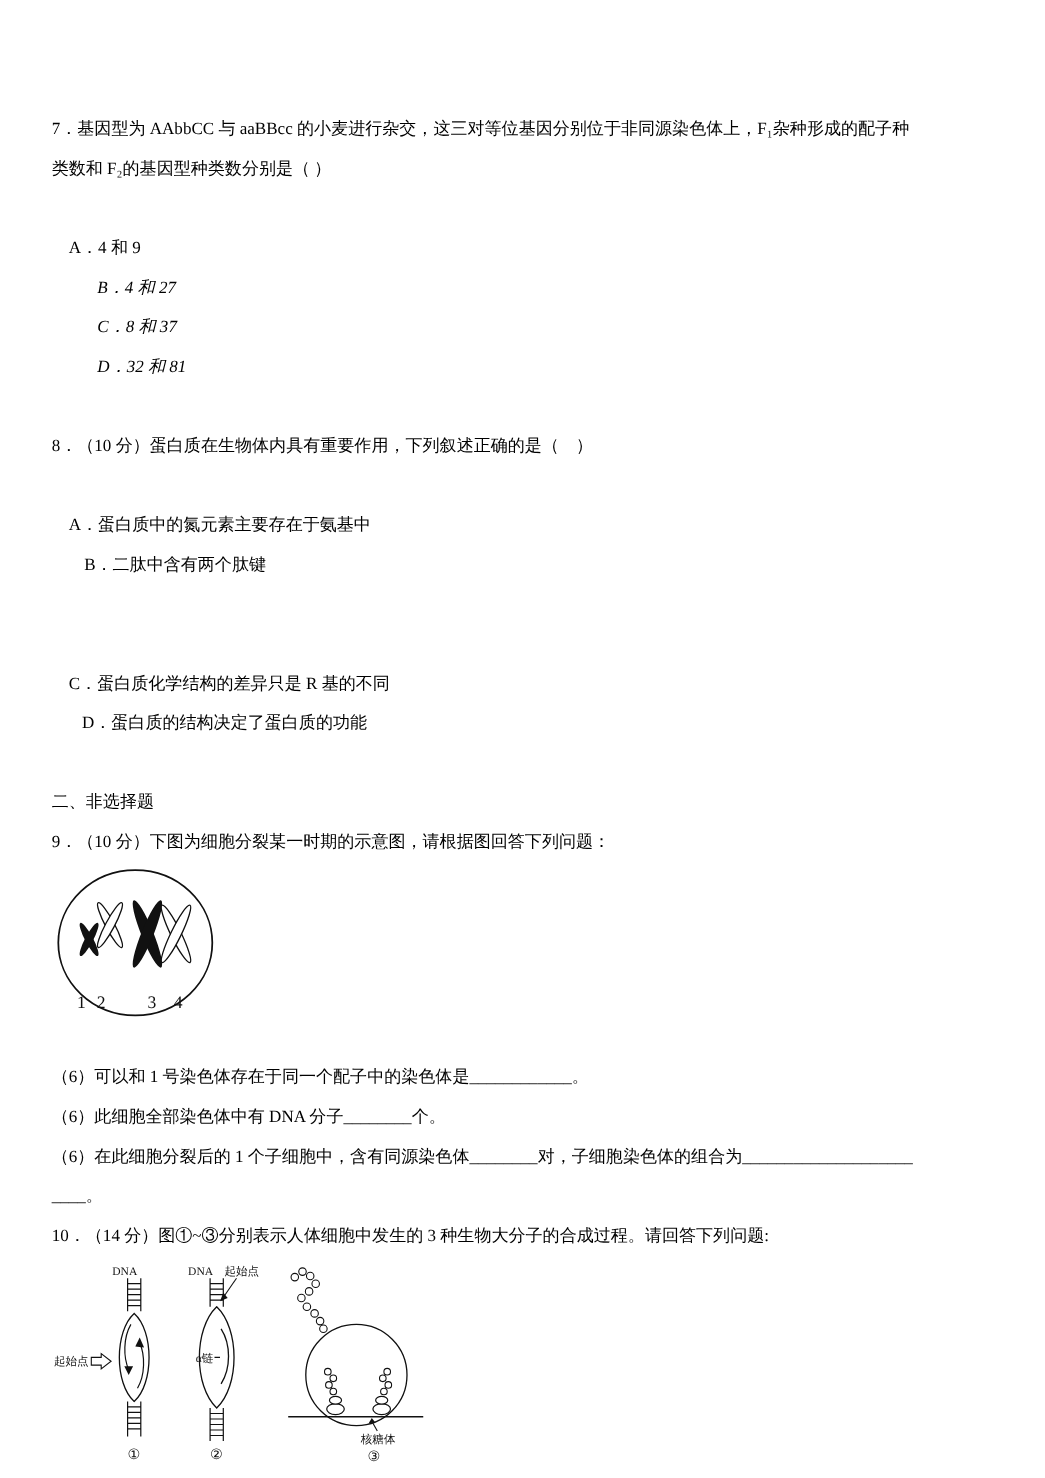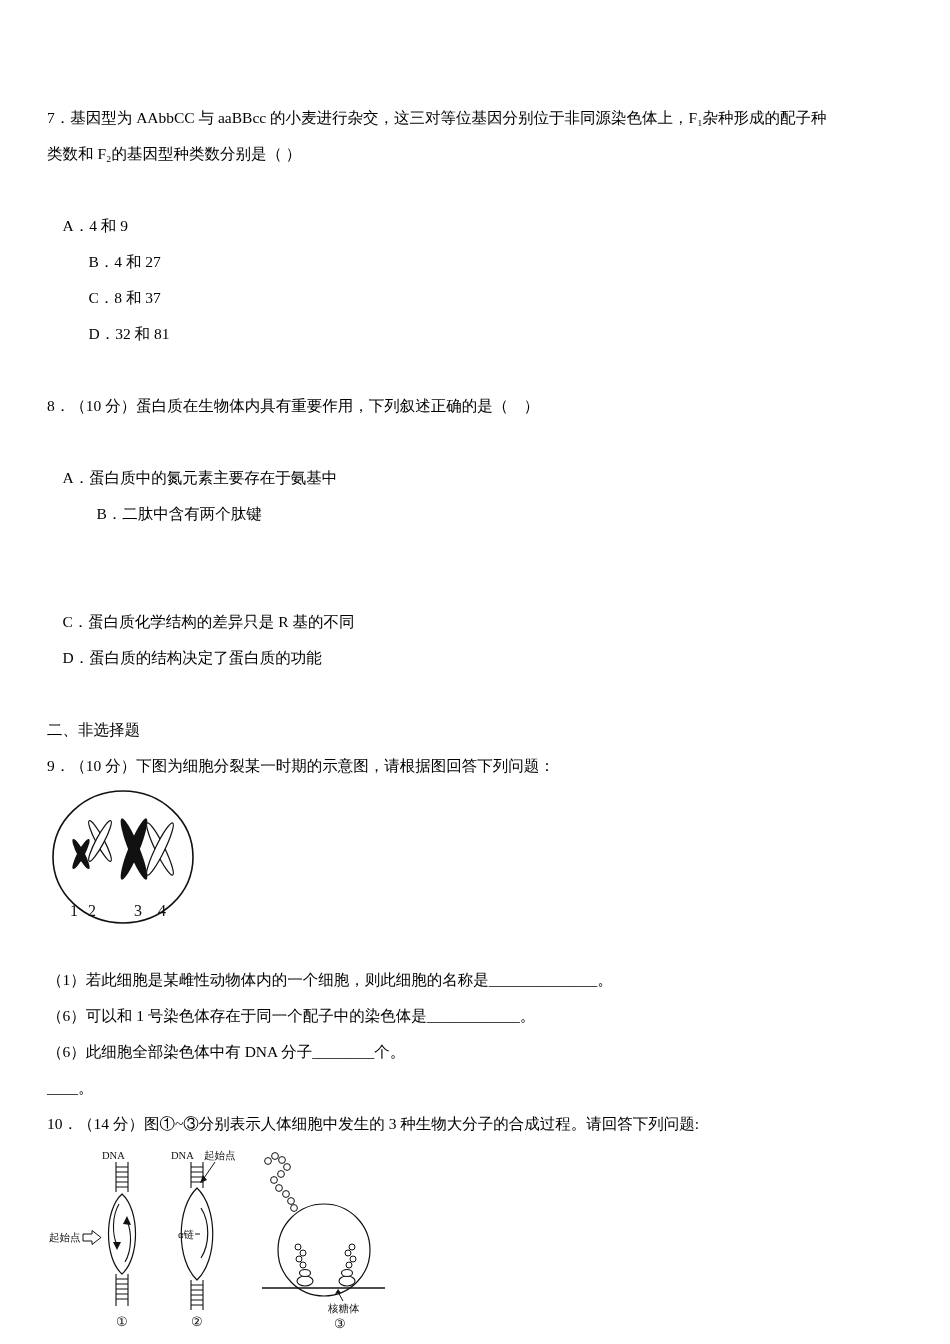--- a/index.html
+++ b/index.html
@@ -6,23 +6,23 @@
   html, body { margin: 0; padding: 0; background: #ffffff; }
   body {
     width: 950px;
     min-height: 1344px;
     color: #000;
     font-family: "Liberation Serif", "DejaVu Serif", serif;
   }
   .page { padding: 100px 45px 30px 47px; font-size: 15.5px; }
   .line { margin: 0; line-height: 36px; white-space: pre-wrap; }
   .opts span { display: inline-block; white-space: pre-wrap; }
-  .q7-opts span + span { margin-left: 26px; }
-  .q8-row1 span + span { margin-left: 34px; text-align: center; }
-  .q8-row2 span + span { }
+  .q7-opts span + span { margin-left: 26px; font-style: italic; }
+  .q8-row1 span + span { margin-left: 14px; text-align: center; }
+  .q8-row2 span + span { margin-left: 12px; }
   .fig1 { display: block; margin: 4px 0 28px 0; }
   .fig2 { display: block; margin: 6px 0 24px 0; }
   svg text { font-family: "Liberation Serif", "DejaVu Serif", serif; fill: #111; }
 </style>
 </head>
 <body>
 
 <div class="page">
 
   <p class="line">7．基因型为 AAbbCC 与 aaBBcc 的小麦进行杂交，这三对等位基因分别位于非同源染色体上，F₁杂种形成的配子种</p>
@@ -69,23 +69,23 @@
     <g>
       <ellipse cx="113" cy="61" rx="29" ry="4.6" fill="#fff" stroke="#111" stroke-width="1.2" transform="rotate(64 113 61)"></ellipse>
       <ellipse cx="113" cy="61" rx="29" ry="4.6" fill="#fff" stroke="#111" stroke-width="1.2" transform="rotate(116 113 61)"></ellipse>
     </g>
     <text x="23" y="128" font-size="16">1</text>
     <text x="41" y="128" font-size="16">2</text>
     <text x="87" y="128" font-size="16">3</text>
     <text x="111" y="128" font-size="16">4</text>
   </svg>
 
-  <p class="line">（1）若此细胞是某雌性动物体内的一个细胞，则此细胞的名称是______________。</p>
   <p class="line">（6）可以和 1 号染色体存在于同一个配子中的染色体是____________。</p>
   <p class="line">（6）此细胞全部染色体中有 DNA 分子________个。</p>
+  <p class="line">（6）在此细胞分裂后的 1 个子细胞中，含有同源染色体________对，子细胞染色体的组合为____________________</p>
   <p class="line">____。</p>
 
   <p class="line">10．（14 分）图①~③分别表示人体细胞中发生的 3 种生物大分子的合成过程。请回答下列问题:</p>
 
   <svg class="fig2" width="338" height="184" viewBox="0 0 338 184">
 
     <text x="55" y="11" font-size="10.5">DNA</text>
     <g stroke="#111" stroke-width="1.1">
       <path d="M69,14 V44 M81,14 V44 M69,19 H81 M69,24 H81 M69,29 H81 M69,34 H81 M69,39 H81" fill="none"></path>
     </g>

